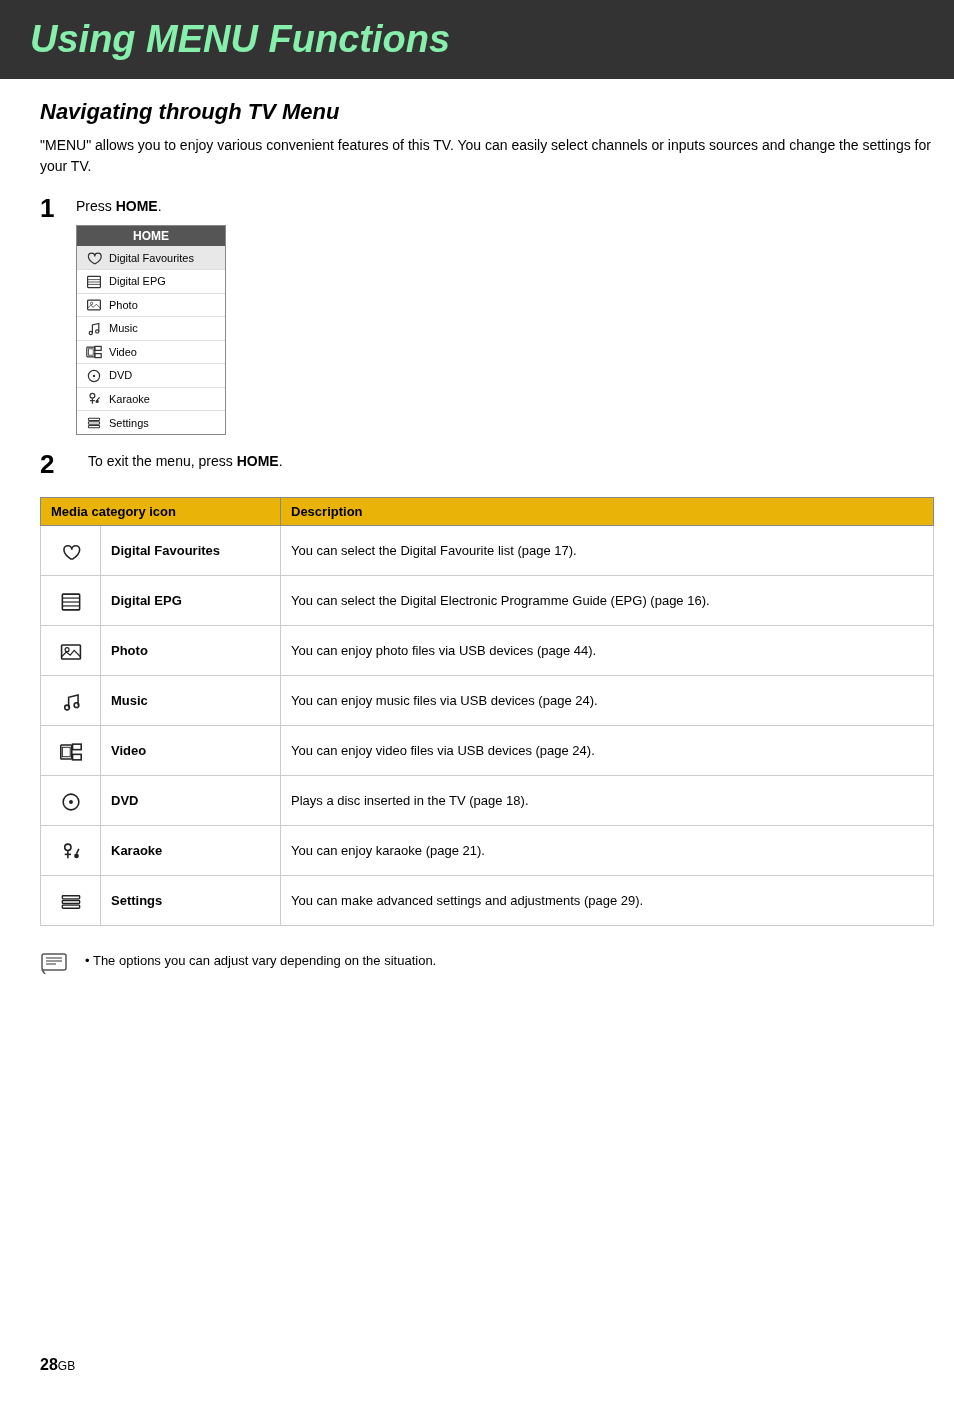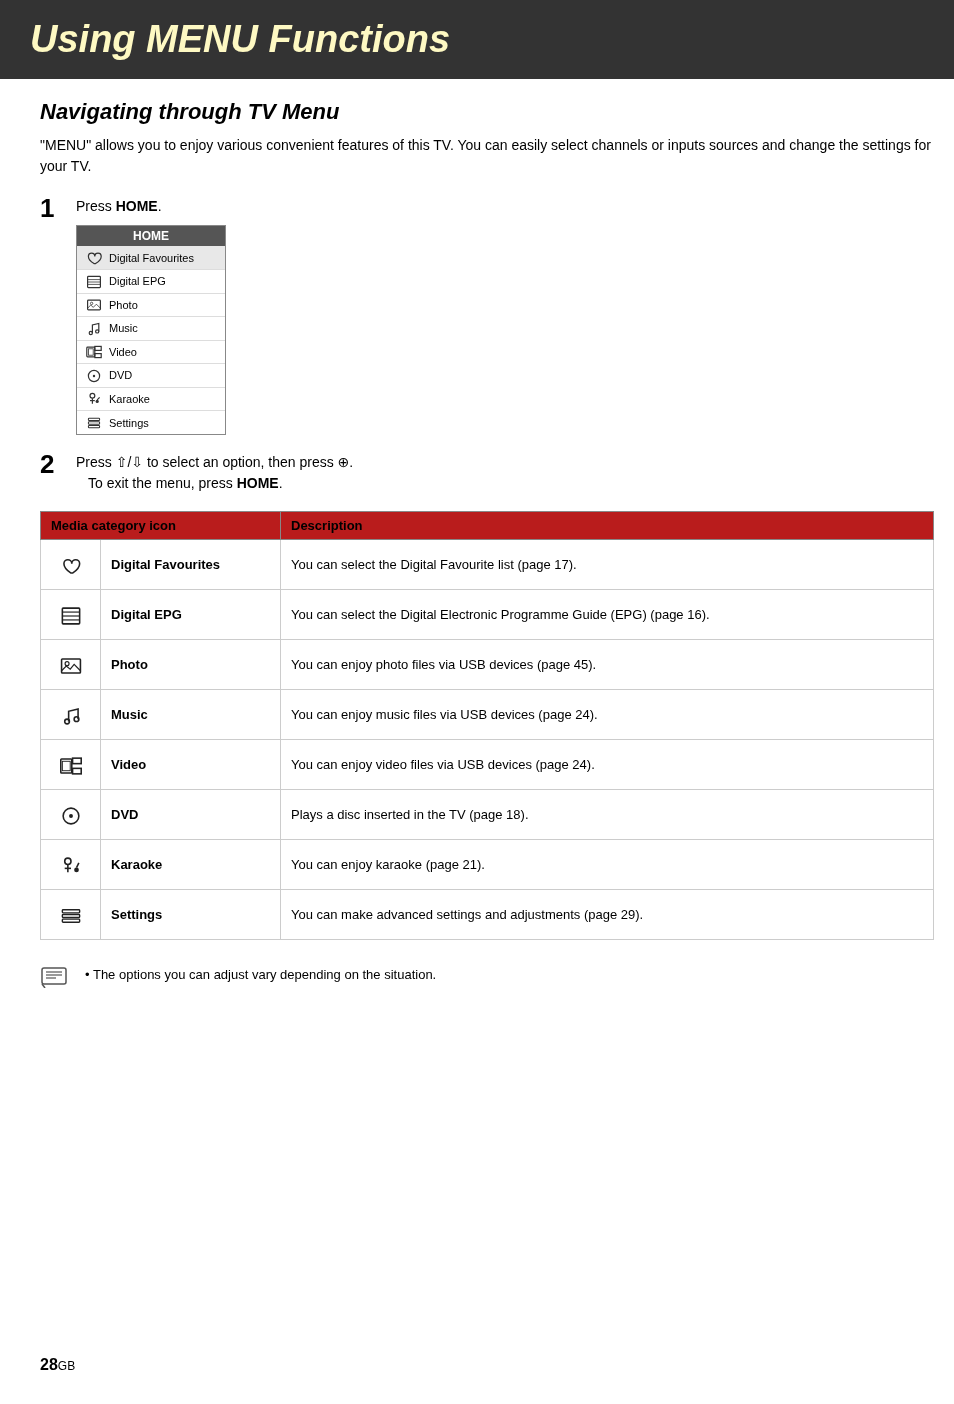--- a/index.html
+++ b/index.html
@@ -13,21 +13,21 @@
       padding: 0;
     }
 
     
     .page-header {
       background: #333;
       padding: 18px 30px 18px 30px;
       margin-bottom: 20px;
     }
     .page-header h1 {
-      color: #fef9c3;
+      color: #86efac;
       font-size: 38px;
       font-style: italic;
       font-weight: bold;
     }
 
     
     .content {
       padding: 0 20px 40px 40px;
     }
 
@@ -112,21 +112,21 @@
     }
 
     
     .media-table {
       width: 100%;
       border-collapse: collapse;
       margin-top: 20px;
       margin-bottom: 24px;
     }
     .media-table th {
-      background: #b91c1c;
+      background: #eab308;
       text-align: left;
       padding: 6px 10px;
       font-size: 13px;
       font-weight: bold;
       border: 1px solid #888;
     }
     .media-table td {
       padding: 8px 10px;
       vertical-align: middle;
       border-bottom: 1px solid #ccc;
@@ -297,21 +297,20 @@
           </span>
           <span>Settings</span>
         </div>
       </div>
     </div>
   </div>
 
   <div class="step">
     <span class="step-number">2</span>
     <div class="step-content">
-      <div class="step-text">Press ⇧/⇩ to select an option, then press ⊕.</div>
       <div class="step-subtext">To exit the menu, press <strong>HOME</strong>.</div>
     </div>
   </div>
 
   <table class="media-table">
     <thead>
       <tr>
         <th colspan="2">Media category icon</th>
         <th>Description</th>
       </tr>
@@ -343,21 +342,21 @@
 
       <tr>
         <td class="icon-cell">
           <svg class="svg-icon" viewBox="0 0 28 28">
             <rect x="2" y="5" width="24" height="18" rx="1" fill="none" stroke="#222" stroke-width="2"></rect>
             <circle cx="9" cy="11" r="2.5" fill="none" stroke="#222" stroke-width="1.5"></circle>
             <polyline points="2,20 8,14 13,18 18,12 26,20" fill="none" stroke="#222" stroke-width="1.5"></polyline>
           </svg>
         </td>
         <td class="name-cell"><strong>Photo</strong></td>
-        <td class="desc-cell">You can enjoy photo files via USB devices (page 45).</td>
+        <td class="desc-cell">You can enjoy photo files via USB devices (page 44).</td>
       </tr>
 
       <tr>
         <td class="icon-cell">
           <svg class="svg-icon" viewBox="0 0 28 28">
             <path d="M11 21V8l12-3v13" fill="none" stroke="#222" stroke-width="2"></path>
             <circle cx="9" cy="21" r="3" fill="none" stroke="#222" stroke-width="2"></circle>
             <circle cx="21" cy="18" r="3" fill="none" stroke="#222" stroke-width="2"></circle>
           </svg>
         </td>

